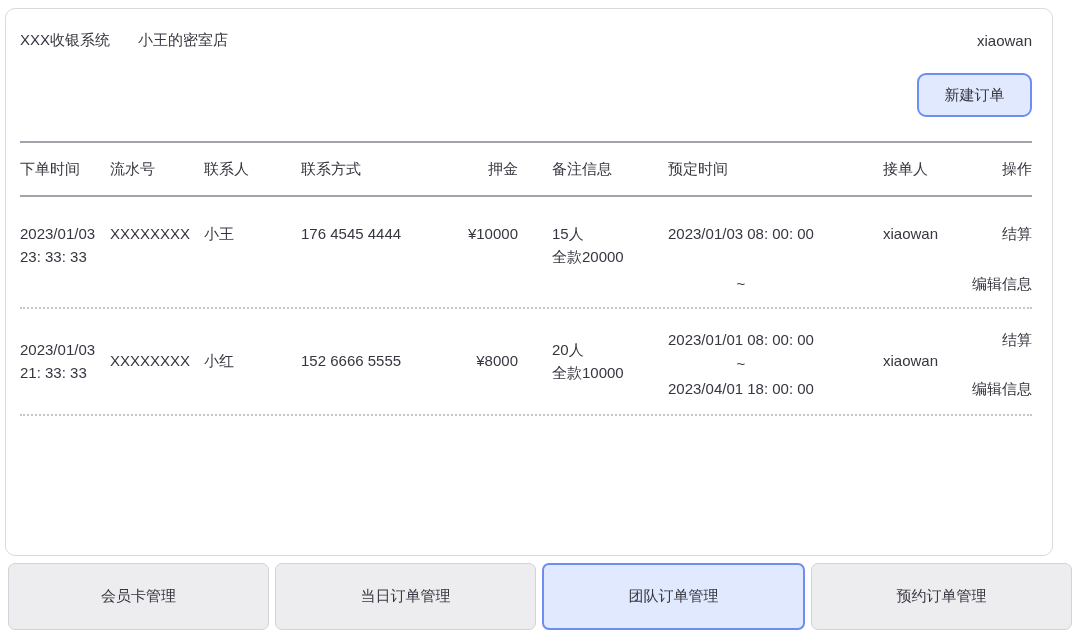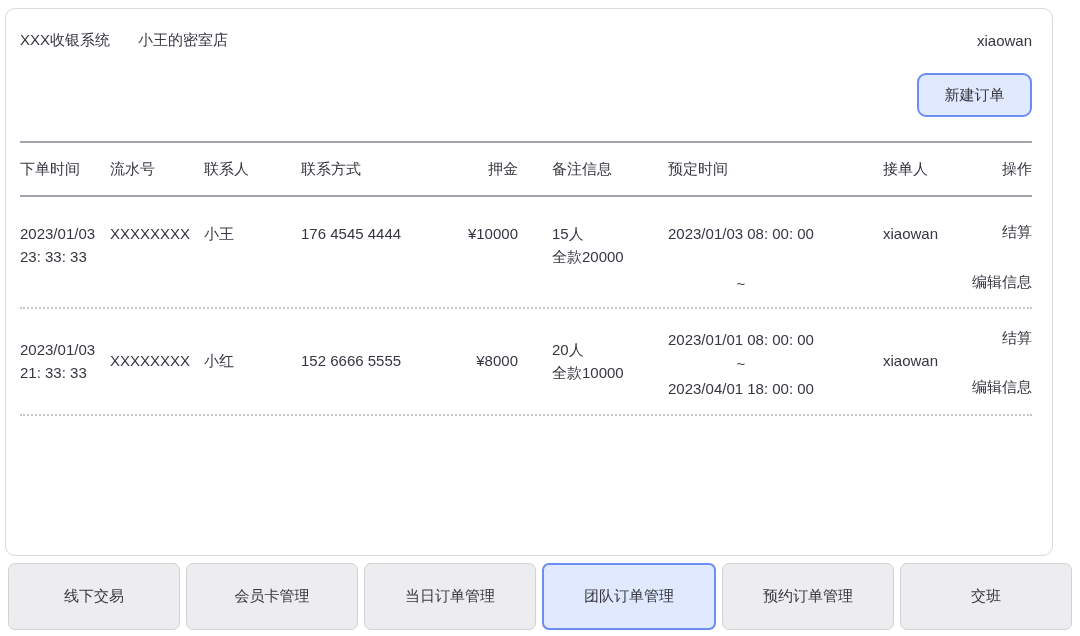--- a/index.html
+++ b/index.html
@@ -38,21 +38,21 @@
   .row-first .td { align-self:start; padding-top:26px; }
   .row-first .td-stretch { align-self:stretch; padding:26px 0 12px; }
   .row-second { height:107px; }
   .row-second .td { align-self:center; padding-top:0; }
   .row-second .td-stretch { align-self:stretch; padding:20px 0 14px; }
 
   .td-stretch { display:flex; flex-direction:column; justify-content:space-between; }
   .range { display:flex; flex-direction:column; justify-content:space-between;
     height:100%; width:max-content; }
   .range-sep { text-align:center; }
-  .td-actions { align-items:flex-end; text-align:left;font-family:Liberation Mono, monospace; }
+  .td-actions { align-items:flex-end; text-align:left; }
   .action-link { cursor:pointer; white-space:nowrap; }
 
   
   .bottom-nav { position:absolute; left:8px; top:563px; width:1064px; height:67px;
     display:flex; gap:6px; }
   .nav-btn { flex:1; background:#ededef; border:1px solid #d3d3d7; border-radius:7px;
     font-size:15px; color:#363640; cursor:pointer; font-family:inherit; }
   .nav-btn.active { background:#e0e9fd; border:2px solid #6d8df2; }
 </style>
 </head>
@@ -134,19 +134,17 @@
       <div class="td td-stretch td-actions">
         <span class="action-link">结算</span>
         <span class="action-link">编辑信息</span>
       </div>
     </div>
 
   </div>
 </div>
 
 <div class="bottom-nav">
-  <button class="nav-btn">线下交易</button>
   <button class="nav-btn">会员卡管理</button>
   <button class="nav-btn">当日订单管理</button>
   <button class="nav-btn active">团队订单管理</button>
   <button class="nav-btn">预约订单管理</button>
-  <button class="nav-btn">交班</button>
 </div>
 
 </body></html>

